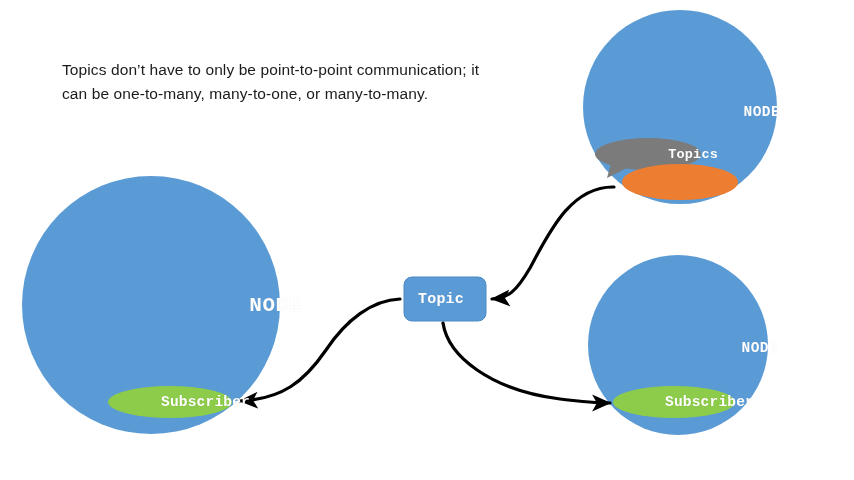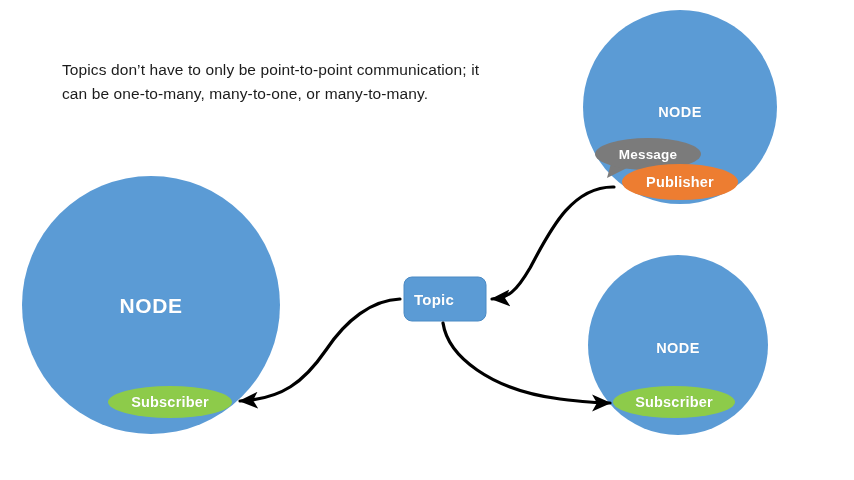--- a/index.html
+++ b/index.html
@@ -33,22 +33,22 @@
     font-size: 15.5px;
     line-height: 1.52;
     color: #1b1b1b;
     font-family: "Liberation Sans", sans-serif;
     letter-spacing: 0.1px;
   }
   .shape-label {
     position: absolute;
     color: #ffffff;
     font-weight: bold;
-    text-align: center;
-    font-family: Liberation Sans, sans-serif;
+    text-align: right;
+    font-family: Liberation Mono, monospace;
     white-space: nowrap;
     pointer-events: none;
     text-shadow: 0 0 1px rgba(0,0,0,0.12);
   }
   .node-label-lg { font-size: 21px; letter-spacing: 0.6px; }
   .node-label-sm { font-size: 14.5px; letter-spacing: 0.4px; }
   .pill-label    { font-size: 14.5px; letter-spacing: 0.2px; }
   .pill-label-sm { font-size: 13.5px; letter-spacing: 0.2px; }
   .topic-label   { font-size: 15px; letter-spacing: 0.2px; }
 </style>
@@ -85,20 +85,19 @@
 
     <path id="svg-arrow-topic-subright" d="M 443 323 C 448 356 490 390 560 399 C 585 402 600 403 610 403" fill="none" stroke="#000000" stroke-width="3.2" stroke-linecap="round" marker-end="url(#arrowhead)"></path>
   </svg>
 
   <div class="caption" style="color: rgb(27, 27, 27);">Topics don’t have to only be point-to-point communication; it can be one-to-many, many-to-one, or many-to-many.</div>
 
   <div class="shape-label node-label-lg" style="left: 0px; top: 294px; width: 302px; color: rgb(255, 255, 255);">NODE</div>
   <div class="shape-label node-label-sm" style="left: 580px; top: 104px; width: 200px; color: rgb(255, 255, 255);">NODE</div>
   <div class="shape-label node-label-sm" style="left: 578px; top: 340px; width: 200px; color: rgb(255, 255, 255);">NODE</div>
 
-  <div class="shape-label pill-label-sm" style="left: 578px; top: 147px; width: 140px; color: rgb(255, 255, 255);">Message</div>
-  <div class="shape-label pill-label" style="left: 600px; top: 174px; width: 160px; color: rgb(255, 255, 255);">Publisher</div>
+  <div class="shape-label pill-label-sm" style="left: 578px; top: 147px; width: 140px; color: rgb(255, 255, 255);">Topics</div>
   <div class="shape-label pill-label" style="left: 90px; top: 394px; width: 160px; color: rgb(255, 255, 255);">Subscriber</div>
   <div class="shape-label pill-label" style="left: 594px; top: 394px; width: 160px; color: rgb(255, 255, 255);">Subscriber</div>
 
   <div class="shape-label topic-label" style="left: 404px; top: 291px; width: 60px; color: rgb(255, 255, 255);">Topic</div>
 
 </div>
 
 </body></html>

